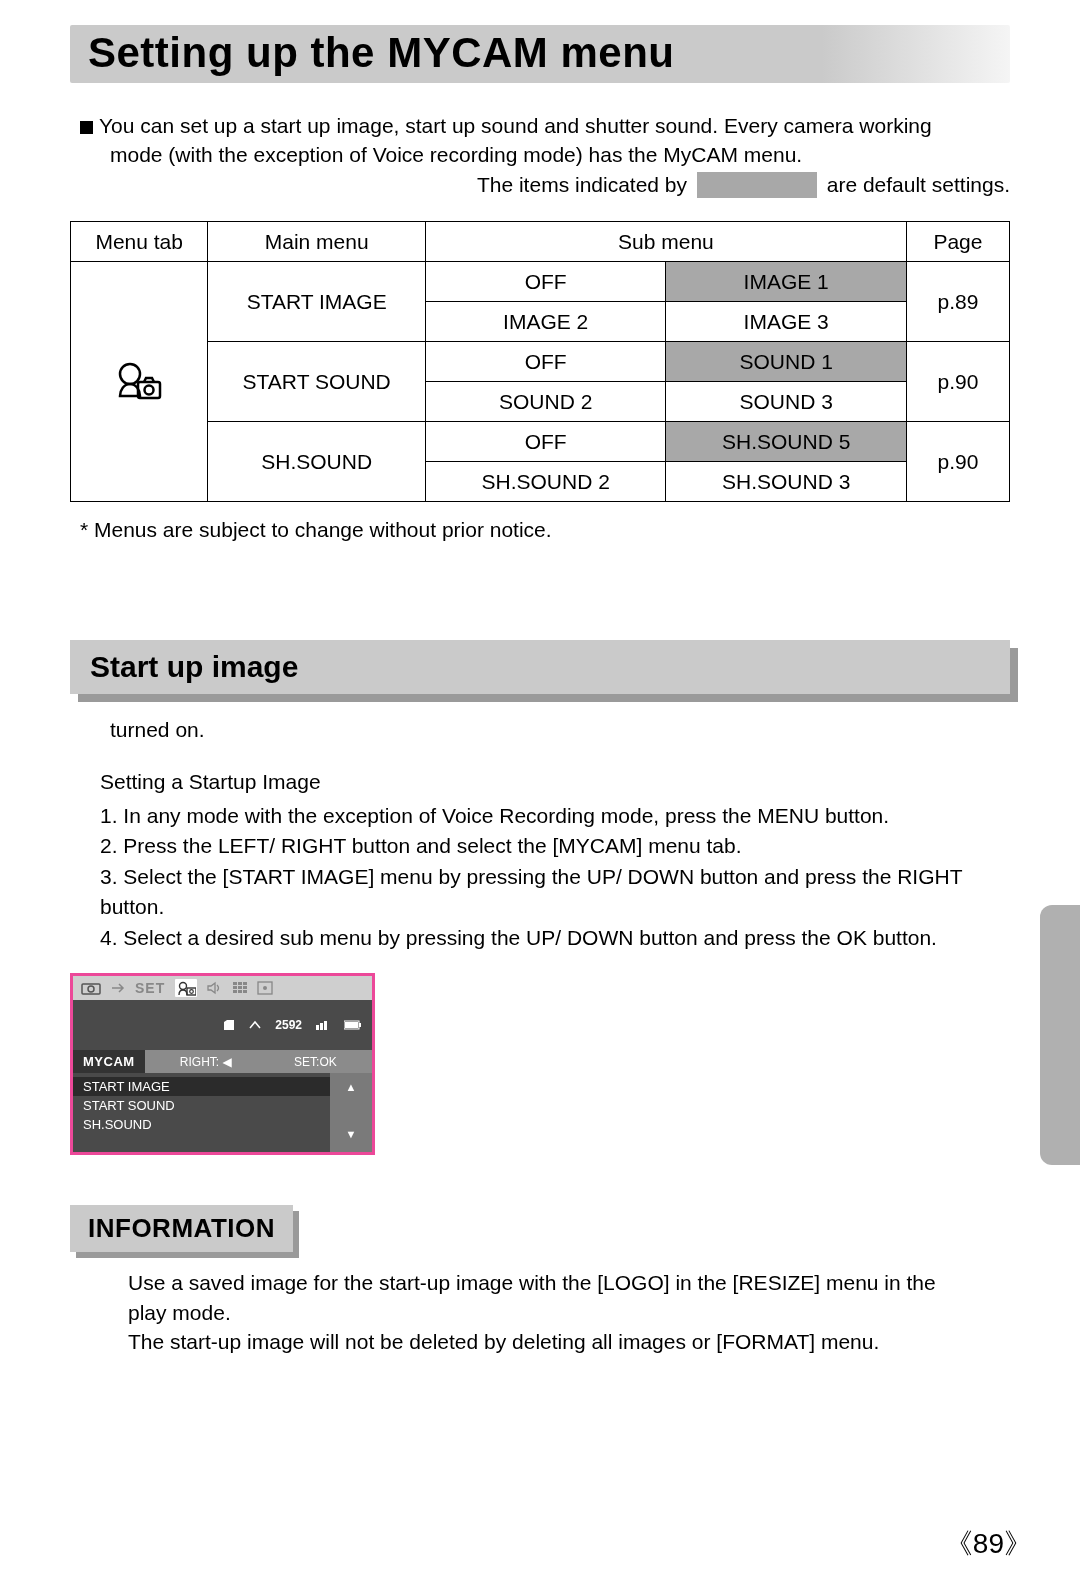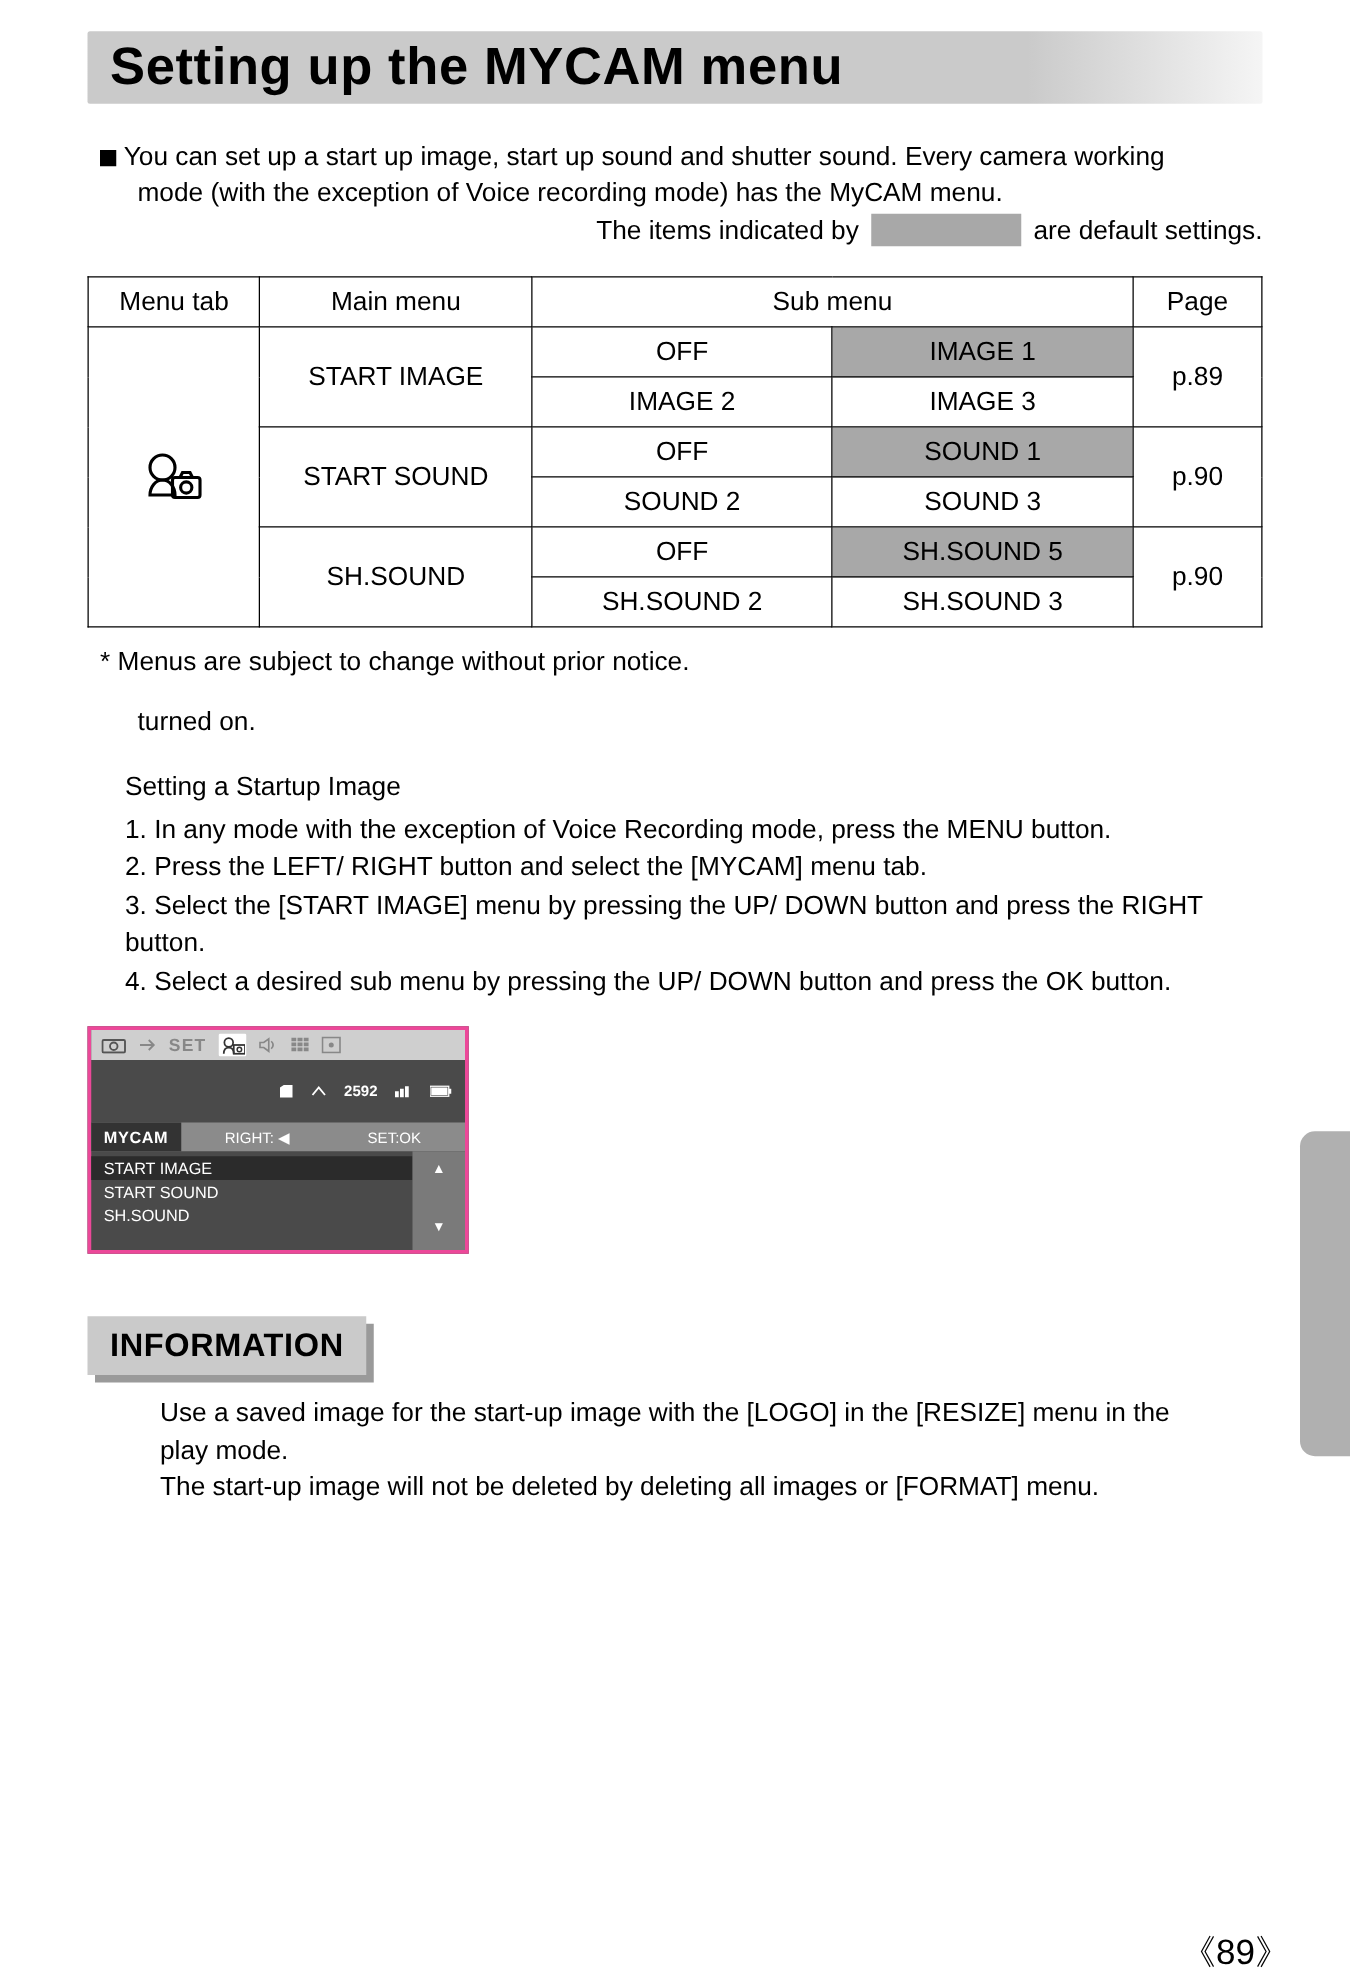--- a/index.html
+++ b/index.html
@@ -221,21 +221,21 @@
     font-size: 21px;
     line-height: 1.4;
   }
 
   
   .mycam-icon { display:inline-block; vertical-align:middle; }
 
   
   .pagenum {
     position: absolute;
-    bottom: 4px;
+    bottom: 22px;
     right: 48px;
     font-size: 28px;
   }
   .side-tab {
     position: absolute;
     right: 0;
     bottom: 420px;
     width: 40px;
     height: 260px;
     background: #b0b0b0;
@@ -310,20 +310,26 @@
     <tr>
       <td>SH.SOUND 2</td>
       <td>SH.SOUND 3</td>
     </tr>
   </tbody>
     </table>
 
   <div class="footnote">* Menus are subject to change without prior notice.</div>
 
   
+  <div class="section-head">
+    <div class="shadow"></div>
+    <div class="front">
+        <h2>Start up image</h2>
+      </div>
+  </div>
 
   <div class="body-text">
     <div class="hang">turned on.</div>
   </div>
 
   <div class="steps-block">
     <div class="steps">
       <div class="subtitle">Setting a Startup Image</div>
       <div>1. In any mode with the exception of Voice Recording mode, press the MENU button.</div>
       <div>2. Press the LEFT/ RIGHT button and select the [MYCAM] menu tab.</div>

